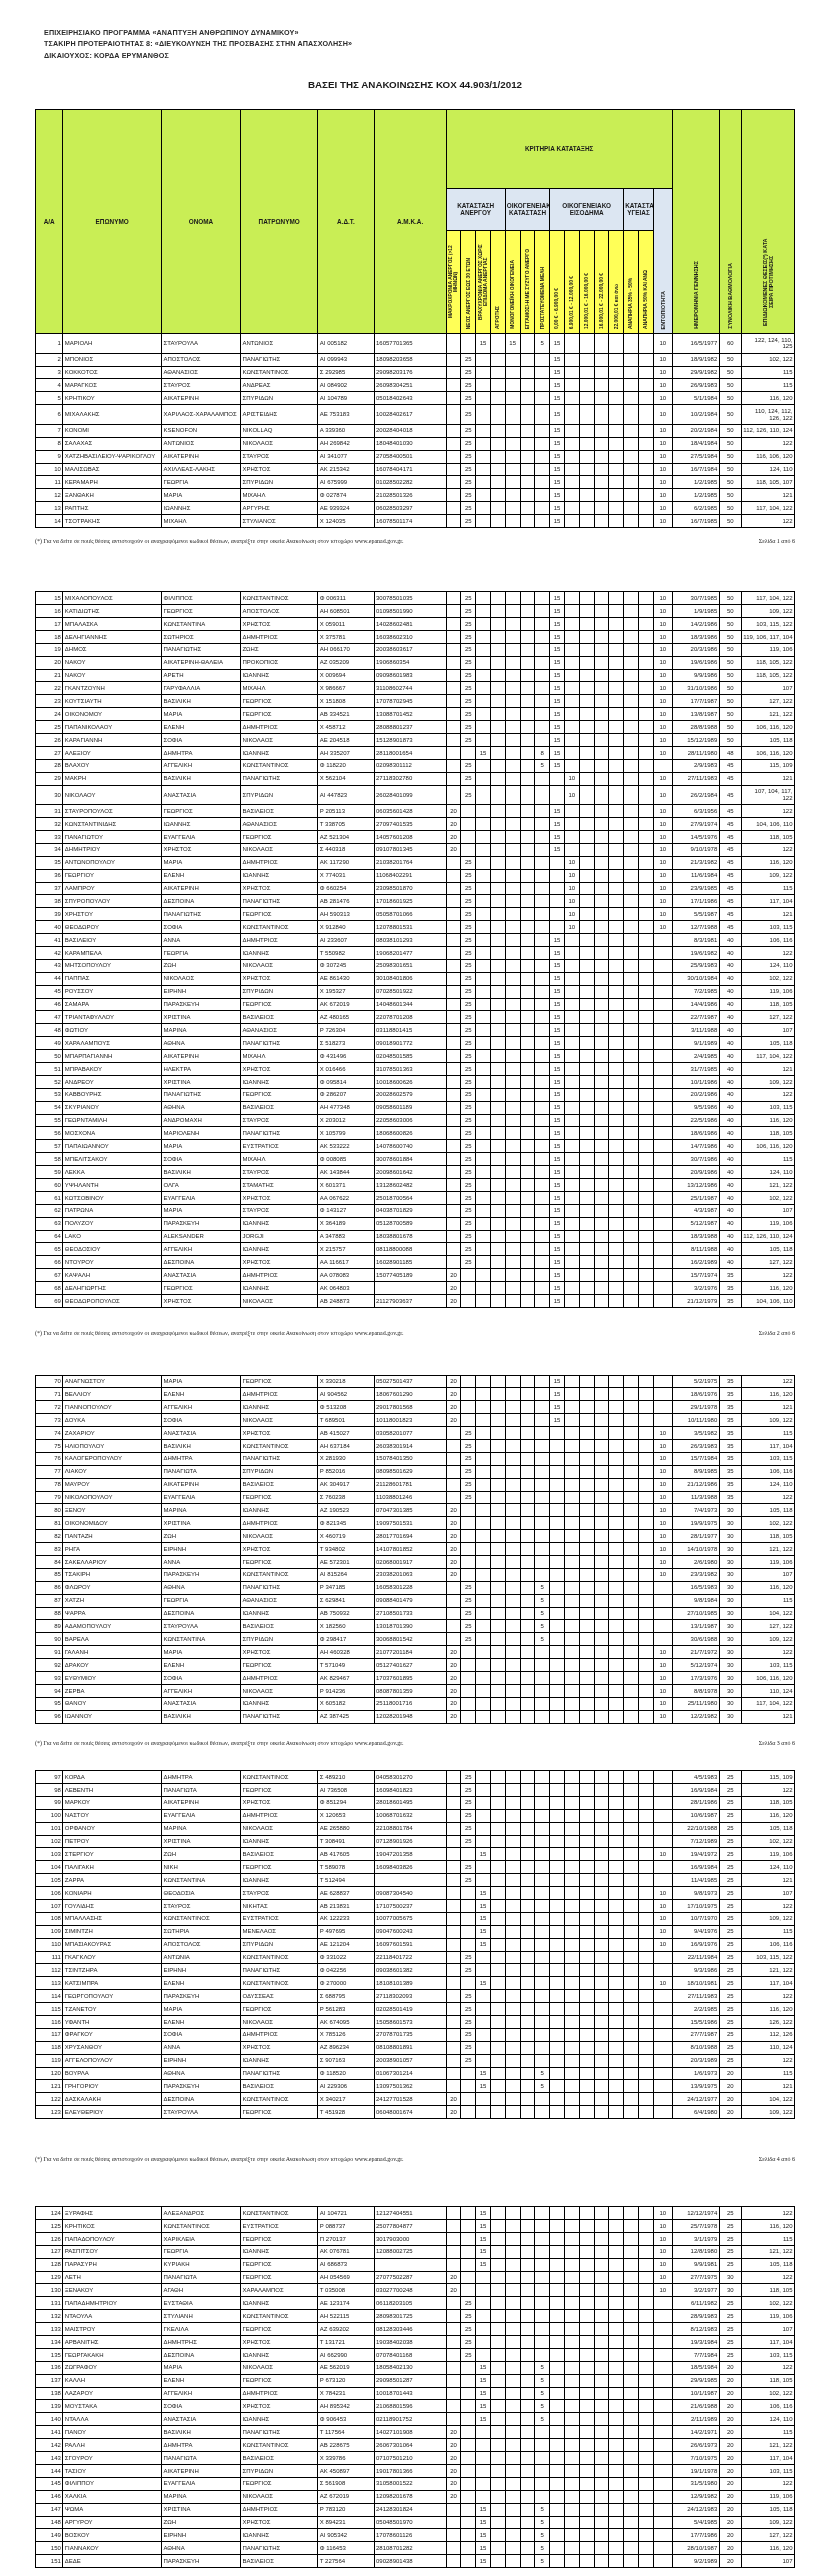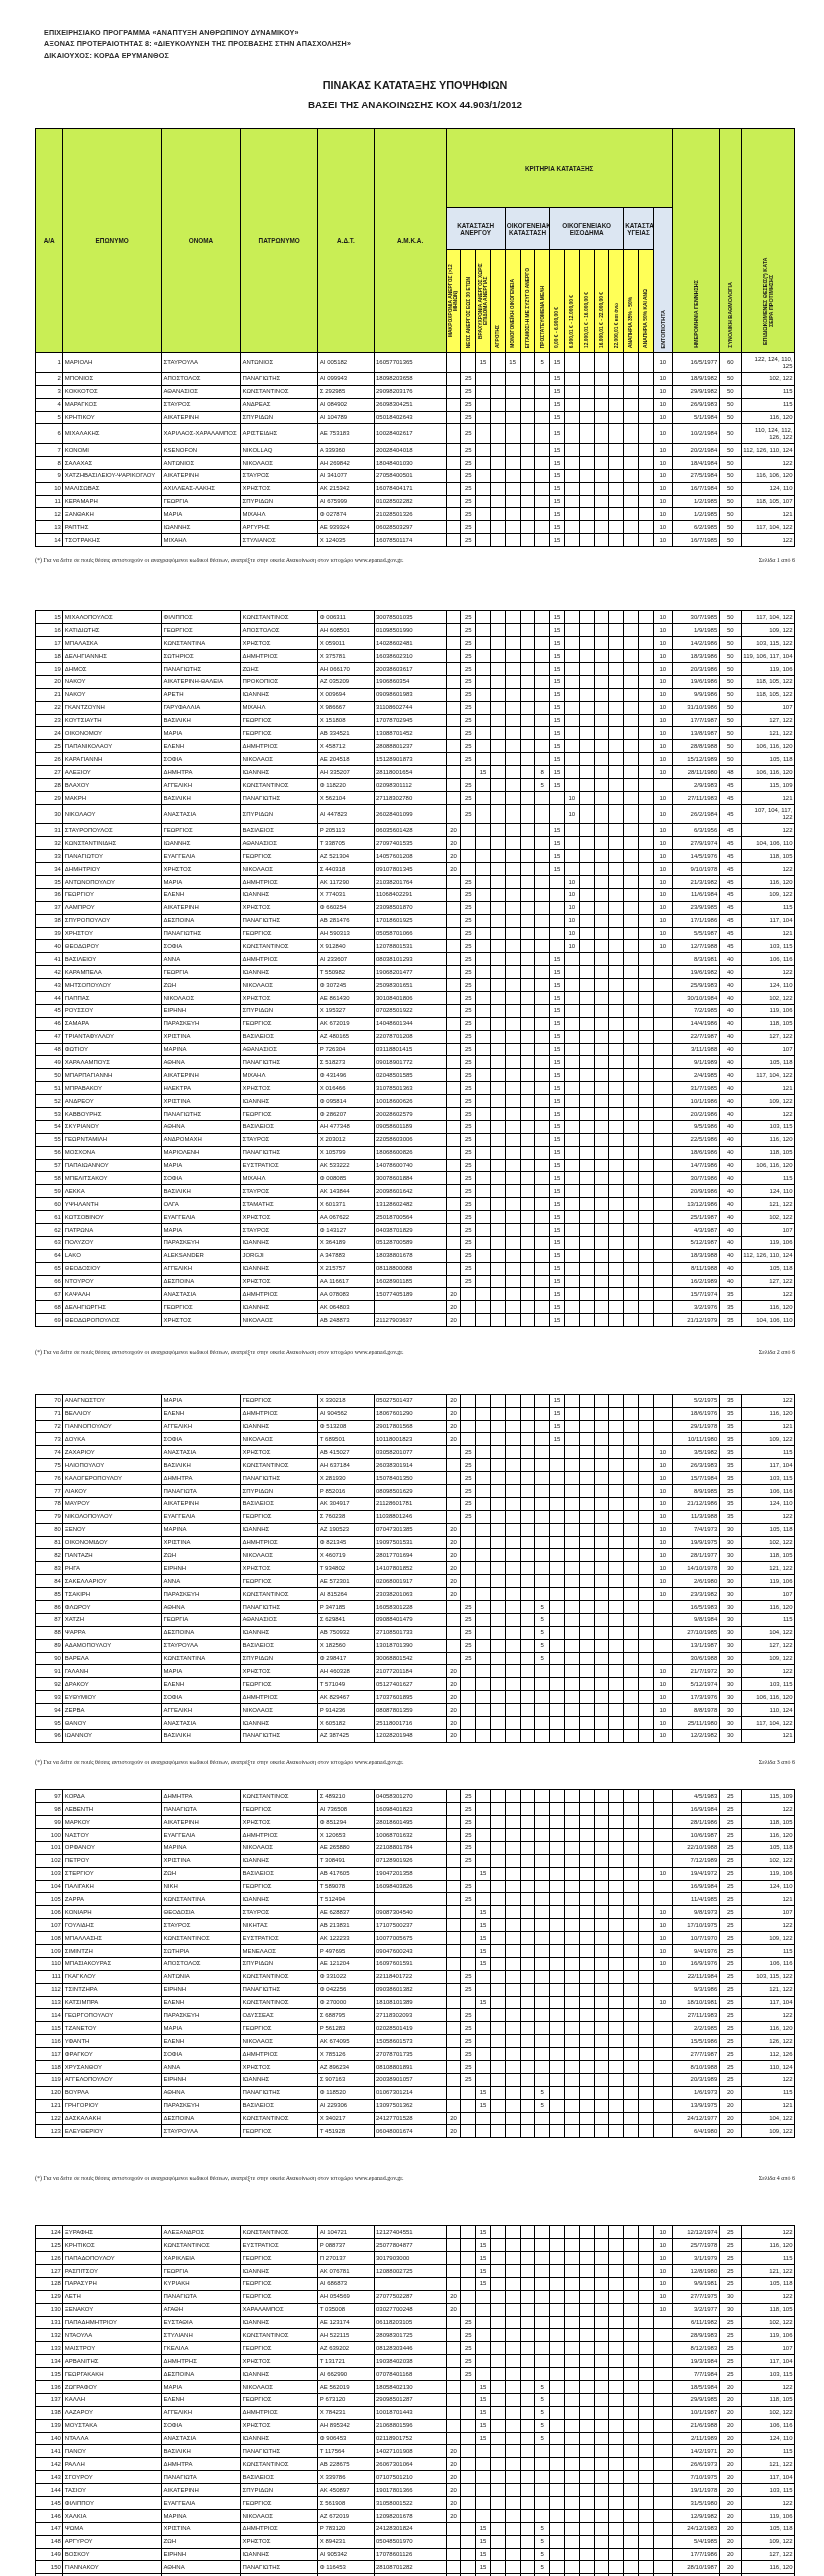--- a/index.html
+++ b/index.html
@@ -41,26 +41,25 @@
   .pg3 td{padding:1.5px 1.5px;}
   .pg4 td{padding:2.6px 1.5px;}
   .pg5 td{padding:2.1px 1.5px;}
 </style>
 </head>
 <body>
 
 <div class="sheet">
   <div class="prog-lines">
     <div>ΕΠΙΧΕΙΡΗΣΙΑΚΟ ΠΡΟΓΡΑΜΜΑ «ΑΝΑΠΤΥΞΗ ΑΝΘΡΩΠΙΝΟΥ ΔΥΝΑΜΙΚΟΥ»</div>
-    <div>ΑΞΟΝΑΣ ΠΡΟΤΕΡΑΙΟΤΗΤΑΣ 8: «ΔΙΕΥΚΟΛΥΝΣΗ ΤΗΣ ΠΡΟΣΒΑΣΗΣ ΣΤΗΝ ΑΠΑΣΧΟΛΗΣΗ»</div>
+    <div>ΤΣΑΚΙΡΗ ΠΡΟΤΕΡΑΙΟΤΗΤΑΣ 8: «ΔΙΕΥΚΟΛΥΝΣΗ ΤΗΣ ΠΡΟΣΒΑΣΗΣ ΣΤΗΝ ΑΠΑΣΧΟΛΗΣΗ»</div>
     <div>ΔΙΚΑΙΟΥΧΟΣ: ΚΟΡΔΑ ΕΡΥΜΑΝΘΟΣ</div>
   </div>
 
   <div class="titles">
-    <div class="title1">ΠΙΝΑΚΑΣ ΚΑΤΑΤΑΞΗΣ ΥΠΟΨΗΦΙΩΝ</div>
     <div class="title2">ΒΑΣΕΙ ΤΗΣ ΑΝΑΚΟΙΝΩΣΗΣ ΚΟΧ 44.903/1/2012</div>
   </div>
 
   <div id="pages-root">
       <div class="tbl-wrap pg1" style="margin-top: 18.5px;">
         <table class="cand">
           <colgroup>
             <col style="width: 3.6%;">
             <col style="width: 13%;">
             <col style="width: 10.4%;">

